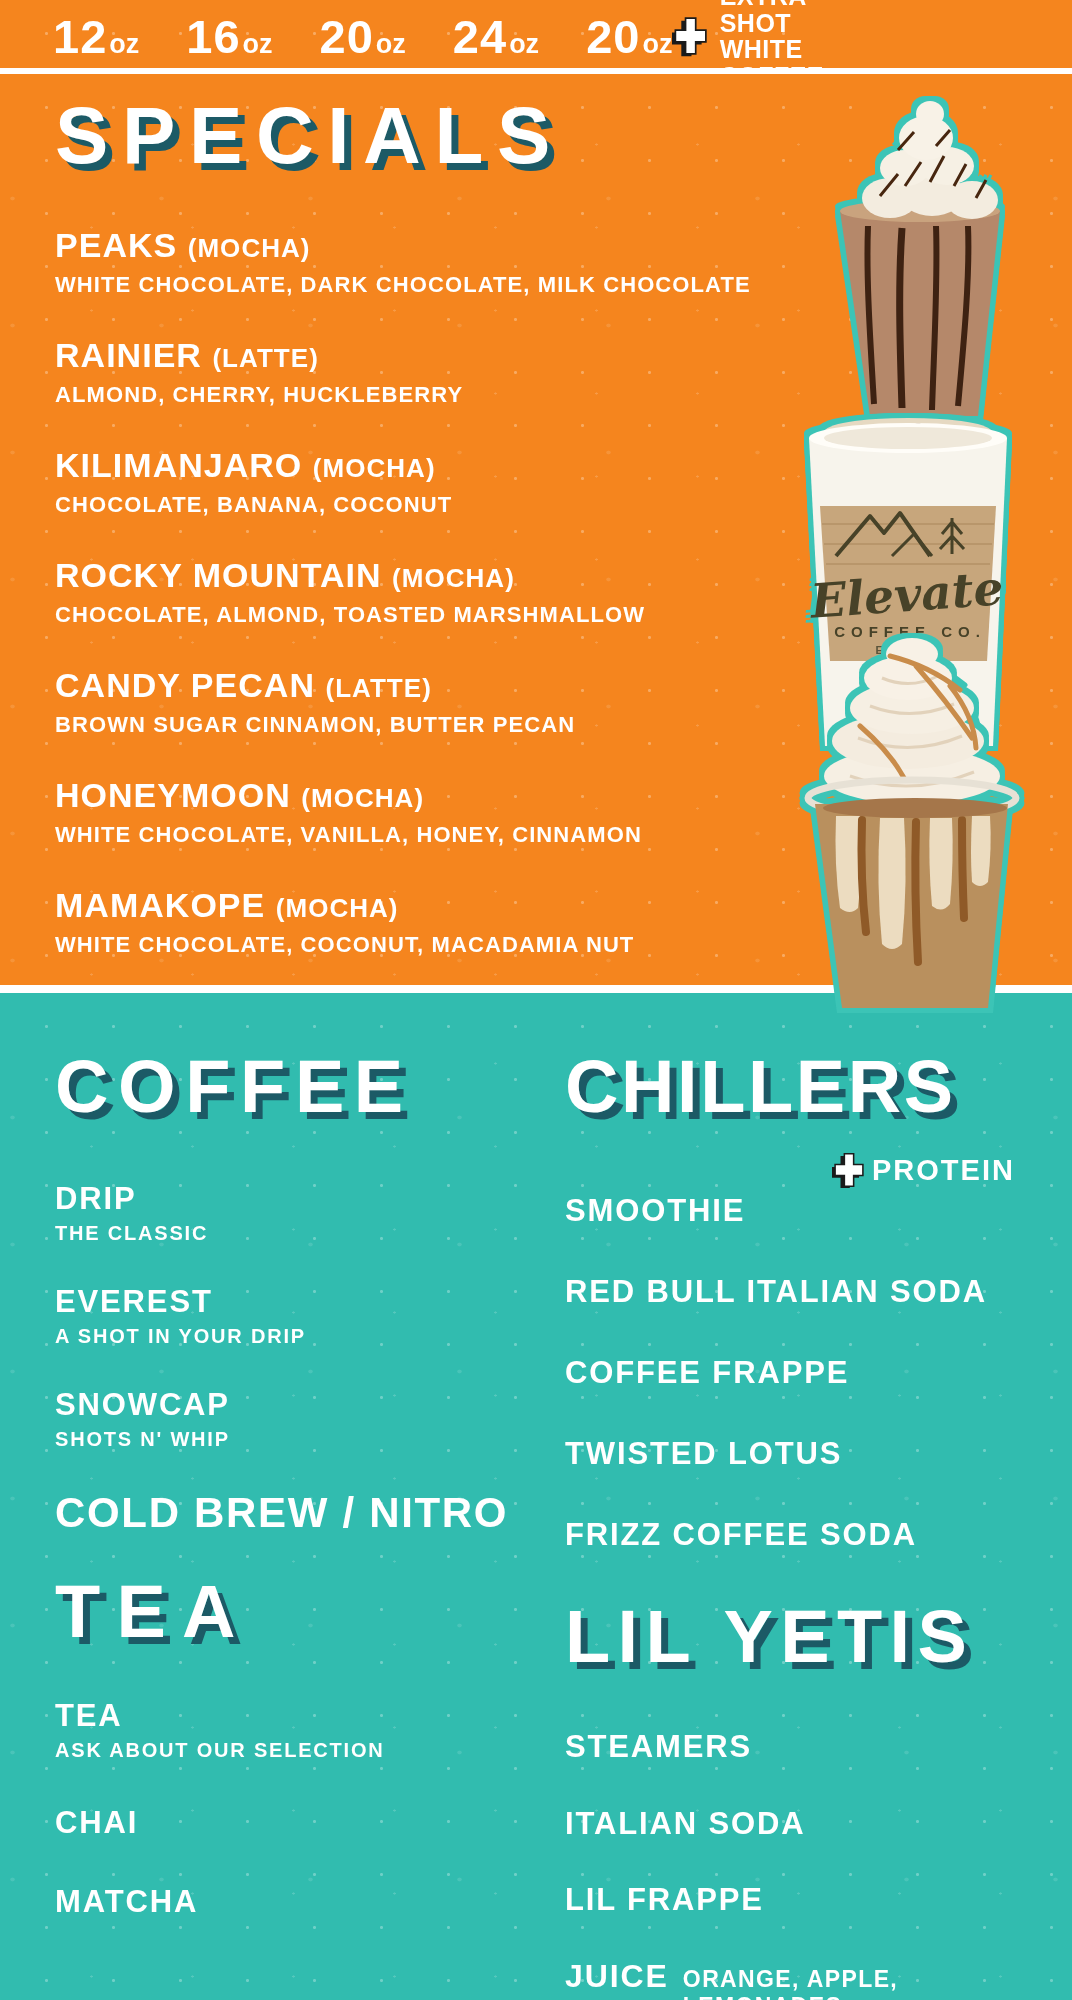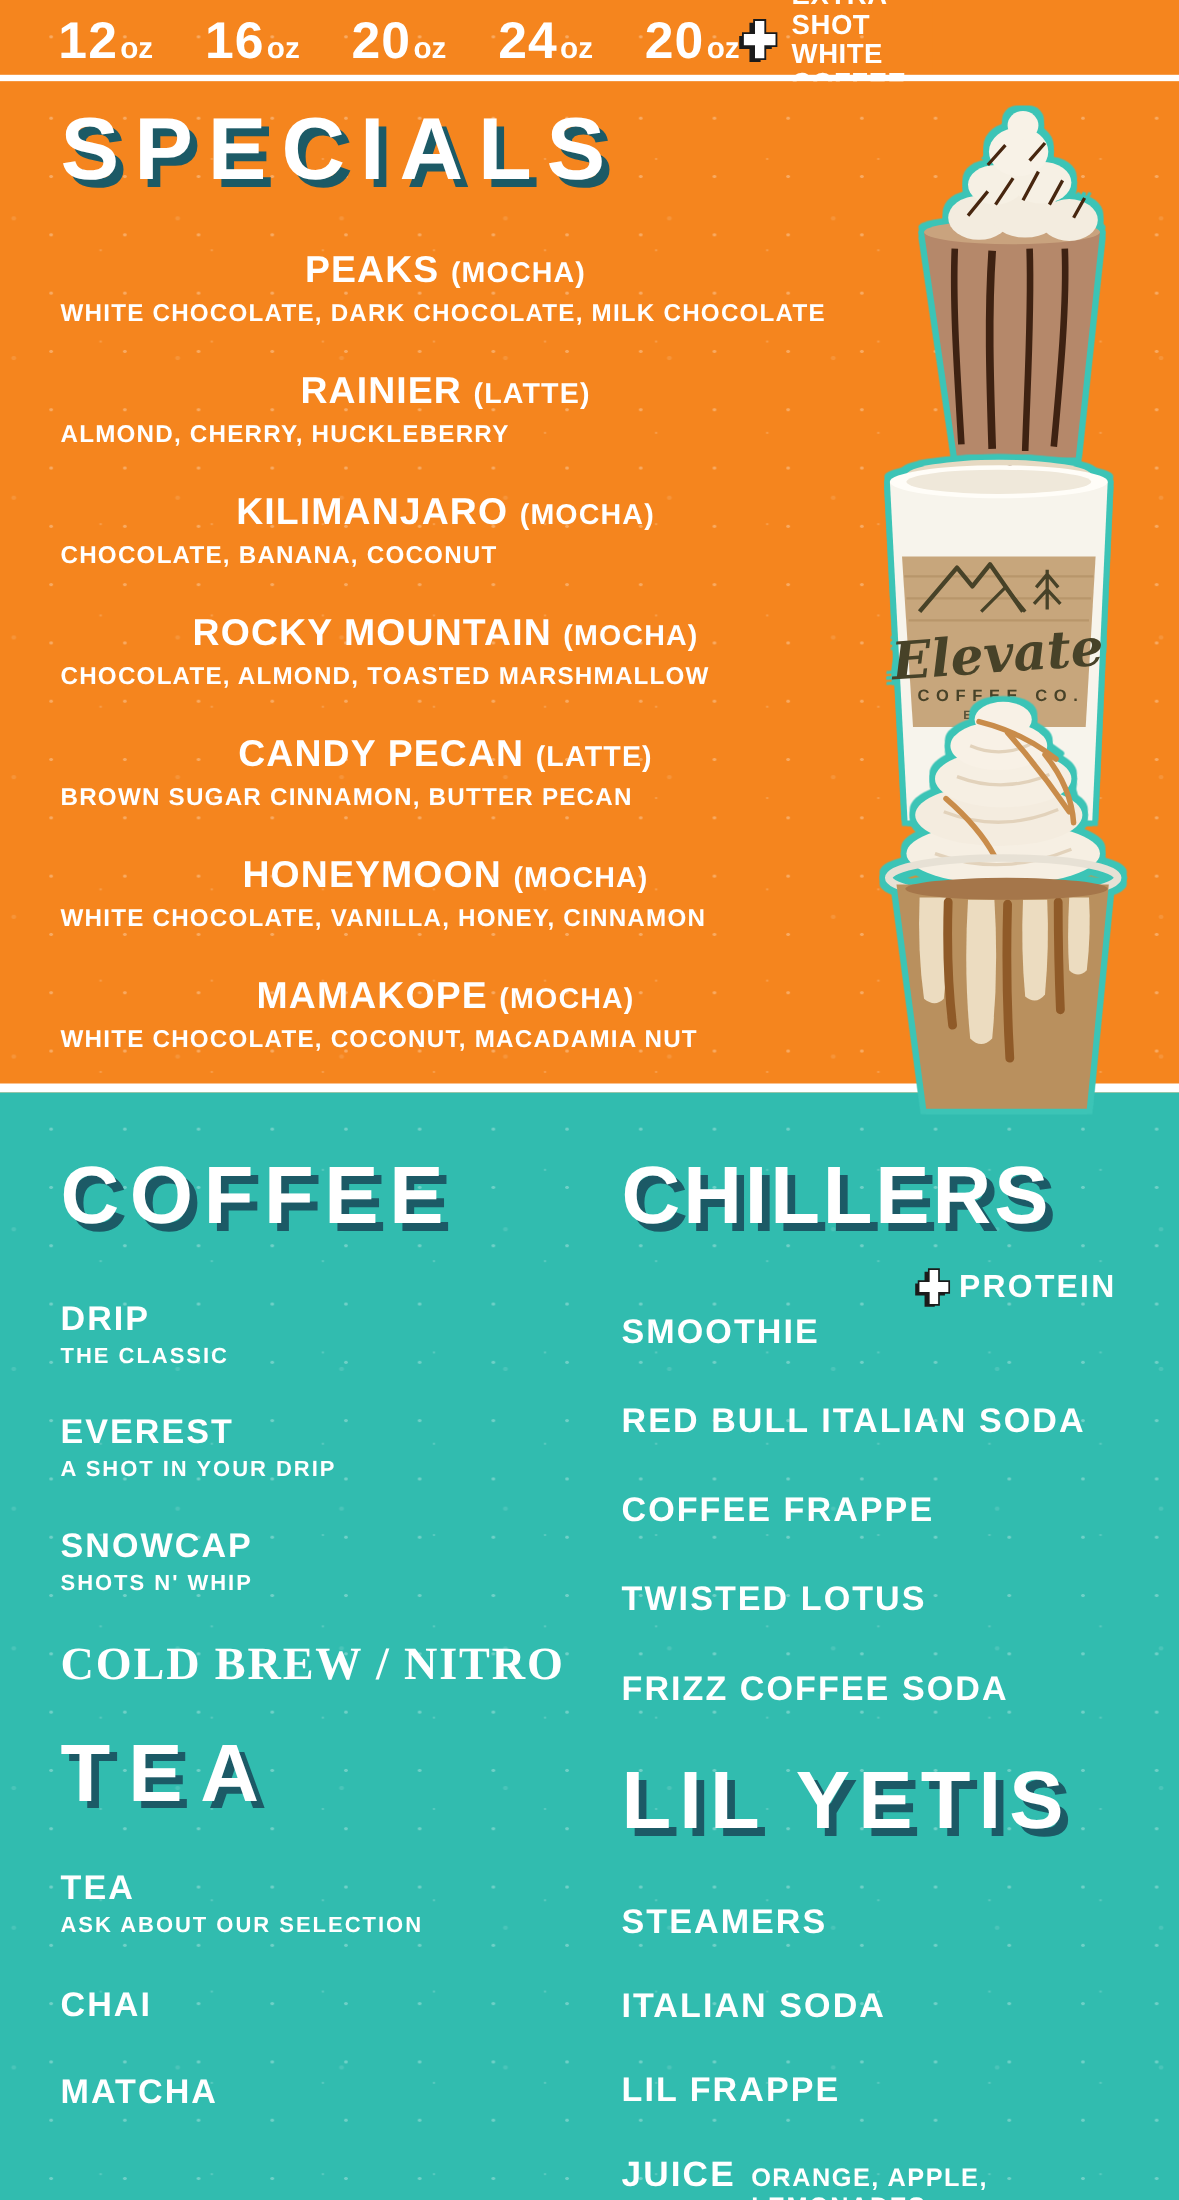--- a/index.html
+++ b/index.html
@@ -44,21 +44,21 @@
     position:absolute;left:0;top:74px;width:1072px;height:911px;
     background-color:var(--orange);color:var(--ink);
     padding:22px 0 16px 55px;
   }
   .big-title{
     font-size:80px;font-weight:700;line-height:1;letter-spacing:.17em;
     color:#fff;text-shadow:7px 7px 0 var(--shadow);
   }
   .specials-list{list-style:none;margin-top:52px;width:700px;position:relative;z-index:1;}
   .specials-list li{margin-bottom:40px;}
-  .item-name{font-size:34px;font-weight:700;line-height:1.05;letter-spacing:.03em;text-align:center;}
+  .item-name{font-size:34px;font-weight:700;line-height:1.05;letter-spacing:.03em;}
   .item-type{font-size:26px;font-weight:700;letter-spacing:.04em;}
   .item-desc{margin-top:8px;font-size:22px;font-weight:700;line-height:1.2;letter-spacing:.05em;}
 
   
   .drinks{position:absolute;top:12px;right:2px;width:330px;height:930px;z-index:3;}
   .sticker{filter:
       drop-shadow(5px 0 0 #3CC4B6) drop-shadow(-5px 0 0 #3CC4B6)
       drop-shadow(0 5px 0 #3CC4B6) drop-shadow(0 -5px 0 #3CC4B6);}
   .logo-script{font-family:"DejaVu Serif",serif;font-style:italic;font-weight:bold;
       font-size:47px;fill:#474228;text-anchor:middle;}
@@ -80,21 +80,21 @@
   .t-chillers{letter-spacing:.035em;}
   .t-tea{letter-spacing:.22em;}
   .t-yetis{letter-spacing:.10em;}
 
   .menu-item{margin-bottom:40px;}
   .m-name{font-size:31px;font-weight:700;line-height:1.1;letter-spacing:.06em;}
   .m-desc{margin-top:6px;font-size:20px;font-weight:700;letter-spacing:.09em;}
   .m-big{font-size:42px;font-weight:700;letter-spacing:.04em;line-height:1.05;}
 
   .coffee-items{margin-top:58px;}
-  .coldbrew{margin-top:2px;font-family:Liberation Serif, serif;}
+  .coldbrew{margin-top:2px;}
   .tea-title-gap{margin-top:40px;}
   .tea-items{margin-top:50px;}
   .tea-items .menu-item{margin-bottom:44px;}
 
   .protein-row{margin-top:28px;display:flex;justify-content:flex-end;align-items:center;gap:6px;
     font-size:29px;font-weight:700;letter-spacing:.07em;}
   .chiller-items{margin-top:6px;}
   .chiller-items .menu-item{margin-bottom:47px;}
   .yetis-title-gap{margin-top:48px;}
   .yetis-items{margin-top:56px;}

